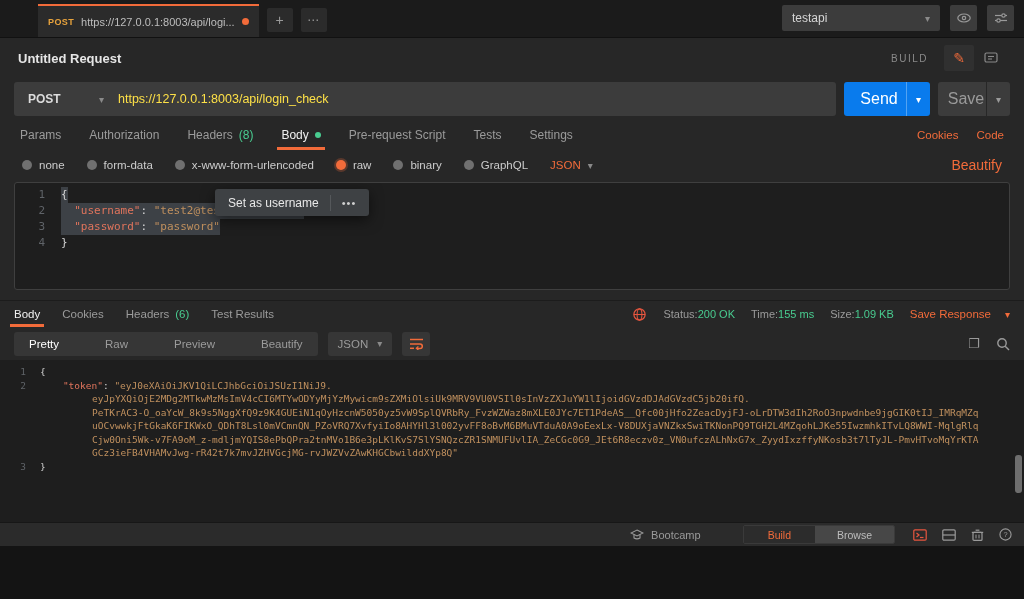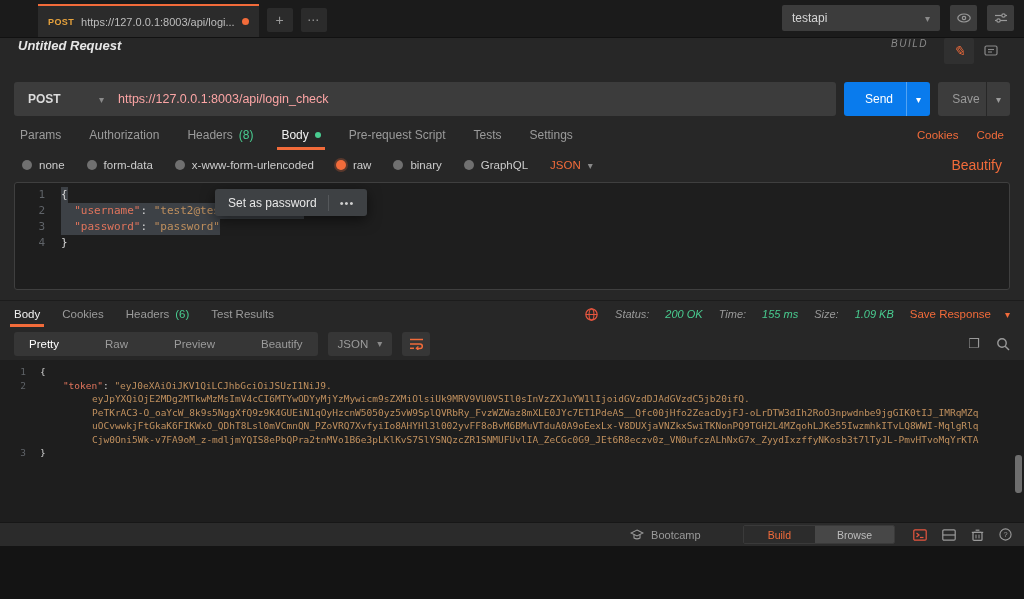--- a/index.html
+++ b/index.html
@@ -21,42 +21,42 @@
              color:#9a9a9a; font-size:14px; cursor:pointer; }
   .tab-btn.more { font-size:12px; letter-spacing:1px; }
   .env-area { margin-left:auto; display:flex; align-items:center; margin-bottom:6px; padding-right:10px; }
   .env-select { width:158px; height:26px; background:#3c3c3c; border-radius:2px; display:flex;
                 align-items:center; padding:0 10px; color:#d6d6d6; font-size:12px; cursor:pointer; }
   .env-select .chev { margin-left:auto; color:#8a8a8a; font-size:10px; }
   .icon-btn { width:27px; height:26px; background:#3c3c3c; border-radius:2px; margin-left:10px;
               display:flex; align-items:center; justify-content:center; cursor:pointer; }
 
   
-  .req-title-row { height:40px; display:flex; align-items:flex-start; padding:0 18px; flex:none;font-style:italic; }
+  .req-title-row { height:40px; display:flex; align-items:center; padding:0 18px; flex:none; }
   .req-title { color:#e6e6e6; font-weight:bold; font-size:13px; }
   .build-label { margin-left:auto; color:#8a8a8a; font-size:10px; letter-spacing:1.5px; margin-right:16px; }
   .mini-group { display:flex; gap:2px; }
   .mini-btn { width:30px; height:26px; border-radius:2px; display:flex; align-items:center;
               justify-content:center; cursor:pointer; }
   .mini-btn.pencil { background:#303030; color:#f26b3a; font-size:14px; }
   .mini-btn.comment { background:transparent; }
 
   
   .url-row { height:42px; display:flex; align-items:center; padding:0 14px; gap:8px; flex:none; }
   .url-bar { flex:1; height:34px; background:#3c3c3c; border-radius:3px; display:flex; align-items:center; }
   .method-dd { width:104px; padding:0 14px; display:flex; align-items:center; justify-content:space-between;
                color:#dcdcdc; font-weight:bold; font-size:12px; cursor:pointer; }
   .method-dd .chev { color:#8a8a8a; font-size:10px; font-weight:normal; }
-  .url-text { color:#fca5a5; font-size:12.5px; }
+  .url-text { color:#fde047; font-size:12.5px; }
   .btn-split { height:34px; border-radius:3px; display:flex; overflow:hidden; cursor:pointer; }
   .send { width:86px; background:#097bed; color:#fff; }
   .send .chev-part { border-left:1px solid rgba(255,255,255,.3); }
   .save { width:72px; background:#3c3c3c; color:#9a9a9a; }
   .save .chev-part { border-left:1px solid rgba(0,0,0,.35); }
-  .btn-main { flex:1; display:flex; align-items:center; justify-content:center; font-size:12px;padding-left:8px; }
+  .btn-main { flex:1; display:flex; align-items:center; justify-content:center; font-size:16px;padding-left:8px; }
   .chev-part { width:24px; display:flex; align-items:center; justify-content:center; font-size:10px; }
 
   
   .req-tabs { height:30px; display:flex; align-items:stretch; padding:0 20px; gap:28px;
               font-size:12px; color:#9b9b9b; flex:none; }
   .rtab { display:flex; align-items:center; gap:6px; position:relative; cursor:pointer; white-space:nowrap; }
   .rtab.active { color:#f0f0f0;text-align:right; }
   .rtab.active::after { content:""; position:absolute; bottom:0; left:-4px; right:-4px; height:3px; background:#f26b3a; }
   .badge-green { color:#49cc90; }
   .green-dot { width:6px; height:6px; border-radius:50%; background:#49cc90; }
@@ -91,21 +91,21 @@
   .sel-tooltip { position:absolute; top:6px; left:200px; height:27px; background:#3e4144;
                  border-radius:3px; display:flex; align-items:center; padding:0 13px; gap:11px;
                  color:#e8e8e8; font-family:"Liberation Sans", sans-serif; font-size:12px;
                  box-shadow:0 4px 14px rgba(0,0,0,.55); z-index:3; cursor:pointer; }
   .sel-tooltip .dots { color:#cfcfcf; border-left:1px solid #55585b; padding-left:11px; font-size:11px; letter-spacing:1px; }
 
   
   .resp-tabs-row { height:27px; border-top:1px solid #1c1c1c; display:flex; align-items:stretch;
                    padding:0 14px; font-size:11.5px; color:#9b9b9b; gap:22px; flex:none; }
   .resp-meta { margin-left:auto; display:flex; align-items:center; gap:16px; font-size:11px; }
-  .meta-pair { display:flex; gap:16px; align-items:flex-end;font-style:italic; }
+  .meta-pair { display:flex; gap:0; align-items:flex-end; }
   .meta-label { color:#9a9a9a; }
   .meta-value { color:#49cc90; }
   .save-resp { color:#f26b3a; display:flex; align-items:center; gap:14px; font-size:11.5px; cursor:pointer; }
   .save-resp .chev { font-size:10px; }
 
   .resp-toolbar { height:33px; display:flex; align-items:center; padding:0 14px; gap:10px; flex:none; }
   .seg { display:flex; background:#363636; border-radius:3px; height:24px; align-items:center;
          font-size:11.5px; color:#9b9b9b; padding:0 2px;gap:20px; }
   .seg span { padding:0 13px; cursor:pointer; }
   .seg span.active { color:#ffffff; }
@@ -269,21 +269,21 @@
     <div class="json-dd">
       <span>JSON</span>
       <span class="chev">▾</span>
     </div>
     <span class="beautify">Beautify</span>
   </div>
 
   <div class="req-editor-wrap">
     <div class="req-editor" id="req-editor">
       <div class="sel-tooltip">
-        <span>Set as password</span>
+        <span>Set as username</span>
         <span class="dots">•••</span>
       </div>
     <div class="code-line"><span class="ln">1</span><span class="lc sel"><span class="tok-punc">{</span></span></div>
         <div class="code-line"><span class="ln">2</span><span class="lc sel"><span class="tok-punc">  </span><span class="tok-key">"username"</span><span class="tok-punc">: </span><span class="tok-str">"test2@test</span><span class="tok-blur"></span></span></div>
         <div class="code-line"><span class="ln">3</span><span class="lc sel"><span class="tok-punc">  </span><span class="tok-key">"password"</span><span class="tok-punc">: </span><span class="tok-str">"password"</span></span></div>
         <div class="code-line"><span class="ln">4</span><span class="lc"><span class="tok-punc">}</span></span></div>
       </div>
   </div>
 
   <div class="resp-tabs-row">
@@ -358,21 +358,21 @@
   </div>
 
   <div class="resp-editor" id="resp-editor">
     <div class="scroll-thumb"></div>
   <div class="code-line"><span class="ln">1</span><span class="lc"><span class="tok-punc">{</span></span></div>
       <div class="code-line"><span class="ln">2</span><span class="lc"><span class="tok-punc">    </span><span class="tok-key">"token"</span><span class="tok-punc">: </span><span class="tok-str">"eyJ0eXAiOiJKV1QiLCJhbGciOiJSUzI1NiJ9.</span></span></div>
       <div class="code-line"><span class="ln"></span><span class="lc wrapped"><span class="tok-str">eyJpYXQiOjE2MDg2MTkwMzMsImV4cCI6MTYwODYyMjYzMywicm9sZXMiOlsiUk9MRV9VU0VSIl0sInVzZXJuYW1lIjoidGVzdDJAdGVzdC5jb20ifQ.</span></span></div>
       <div class="code-line"><span class="ln"></span><span class="lc wrapped"><span class="tok-str">PeTKrAC3-O_oaYcW_8k9s5NggXfQ9z9K4GUEiN1qOyHzcnW5050yz5vW9SplQVRbRy_FvzWZWaz8mXLE0JYc7ET1PdeAS__Qfc00jHfo2ZeacDyjFJ-oLrDTW3dIh2RoO3npwdnbe9jgGIK0tIJ_IMRqMZq</span></span></div>
       <div class="code-line"><span class="ln"></span><span class="lc wrapped"><span class="tok-str">uOCvwwkjFtGkaK6FIKWxO_QDhT8Lsl0mVCmnQN_PZoVRQ7XvfyiIo8AHYHl3l002yvFF8oBvM6BMuVTduA0A9oEexLx-V8DUXjaVNZkxSwiTKNonPQ9TGH2L4MZqohLJKe55IwzmhkITvLQ8WWI-MqlgRlq</span></span></div>
       <div class="code-line"><span class="ln"></span><span class="lc wrapped"><span class="tok-str">Cjw0Oni5Wk-v7FA9oM_z-mdljmYQIS8ePbQPra2tnMVo1B6e3pLKlKvS7SlYSNQzcZR1SNMUFUvlIA_ZeCGc0G9_JEt6R8eczv0z_VN0ufczALhNxG7x_ZyydIxzffyNKosb3t7lTyJL-PmvHTvoMqYrKTA</span></span></div>
-      <div class="code-line"><span class="ln"></span></div>
+      <div class="code-line"><span class="ln"></span><span class="lc wrapped"><span class="tok-str">GCz3ieFB4VHAMvJwg-rR42t7k7mvJZHVGcjMG-rvJWZVvZAwKHGCbwilddXYp8Q"</span></span></div>
       <div class="code-line"><span class="ln">3</span><span class="lc"><span class="tok-punc">}</span></span></div>
     </div>
 
   <div class="footer">
     <div class="bootcamp">
       <svg width="14" height="12" viewBox="0 0 14 12">
         <polygon points="7,1 13,4 7,7 1,4" fill="none" stroke="#9a9a9a" stroke-width="1.1"></polygon>
         <path d="M4 5.6 V9 q3 1.8 6 0 V5.6" fill="none" stroke="#9a9a9a" stroke-width="1.1"></path>
       </svg>
       <span>Bootcamp</span>

